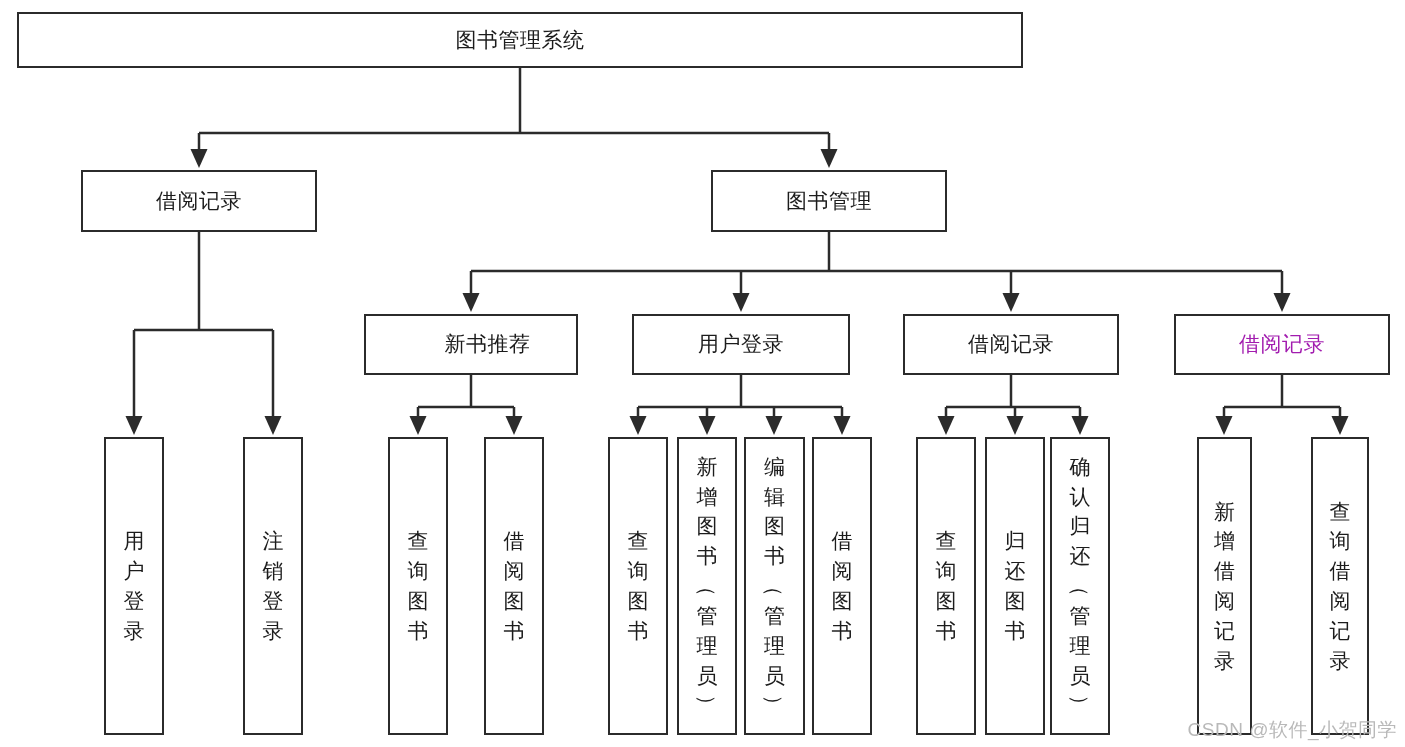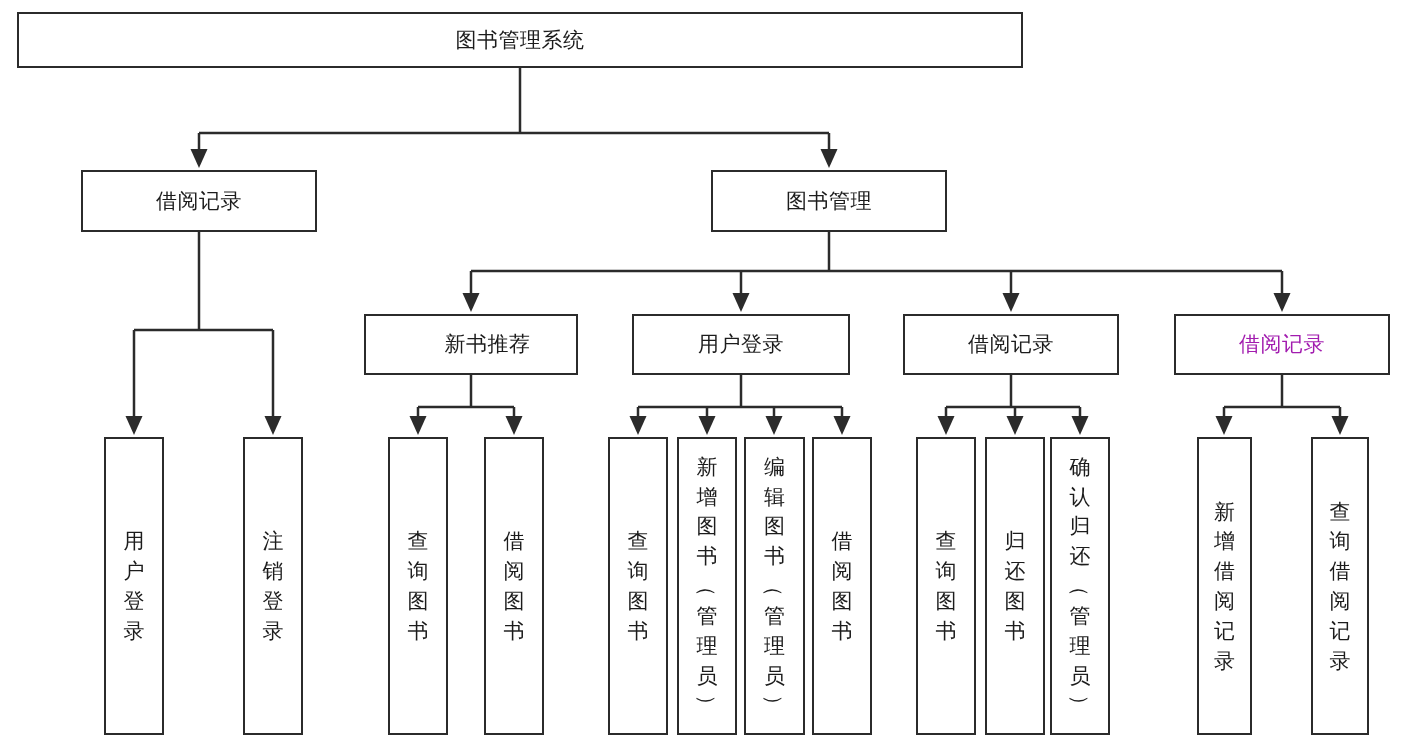--- a/index.html
+++ b/index.html
@@ -270,13 +270,14 @@
           <span class="ch">查</span>
           <span class="ch">询</span>
           <span class="ch">借</span>
           <span class="ch">阅</span>
           <span class="ch">记</span>
           <span class="ch">录</span>
         </div>
       </div>
     </div>
 
+  <div class="watermark">CSDN @软件_小贺同学</div>
 </div>
 
 </body></html>

